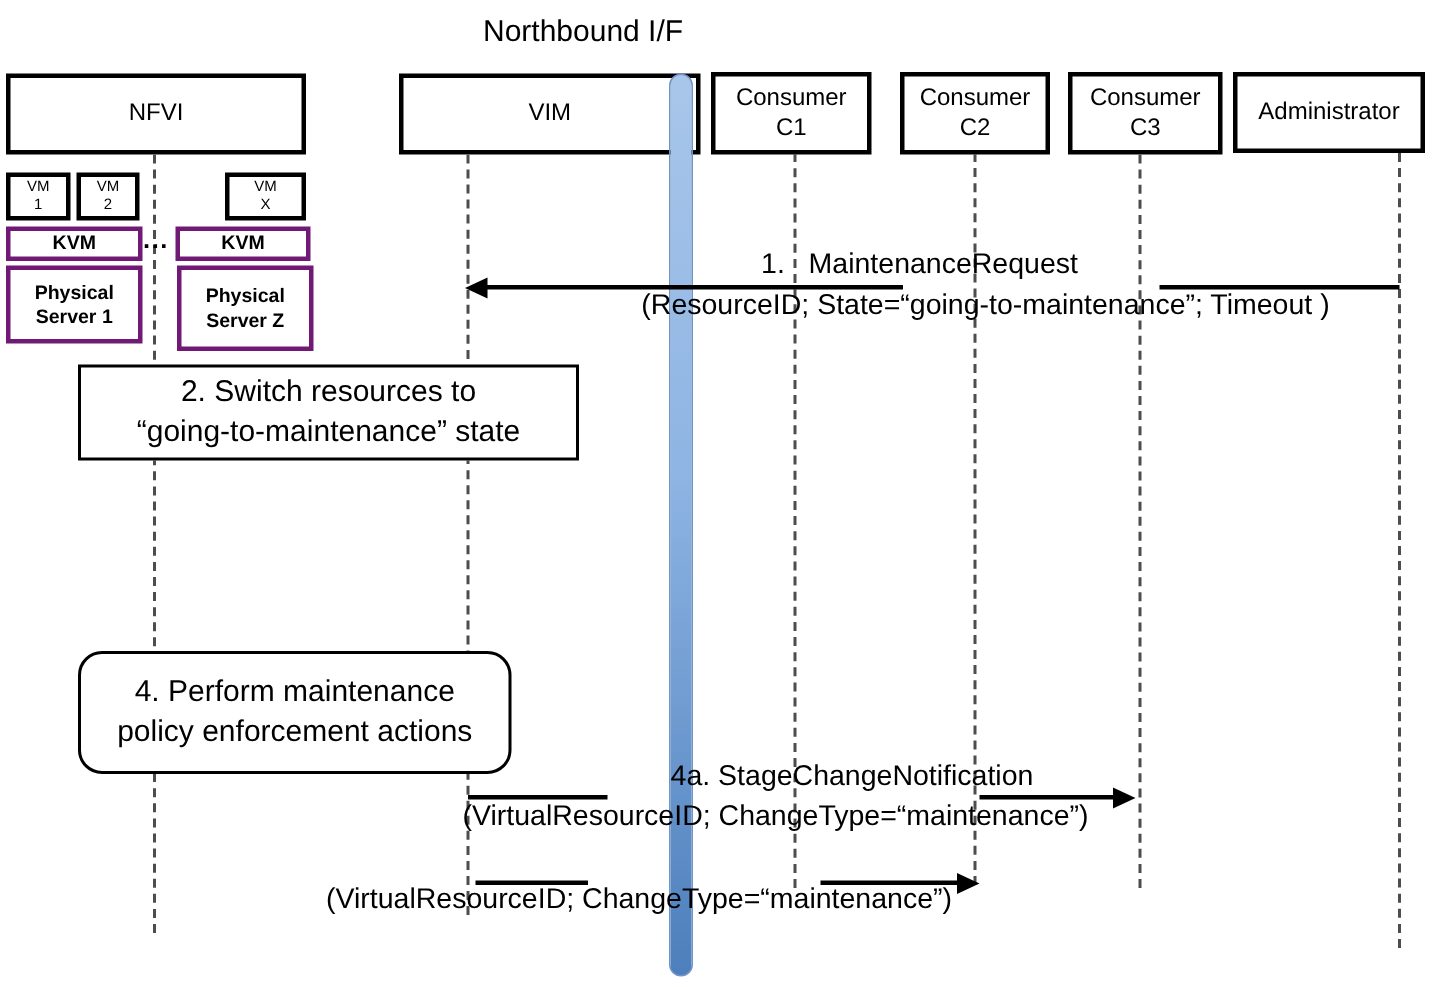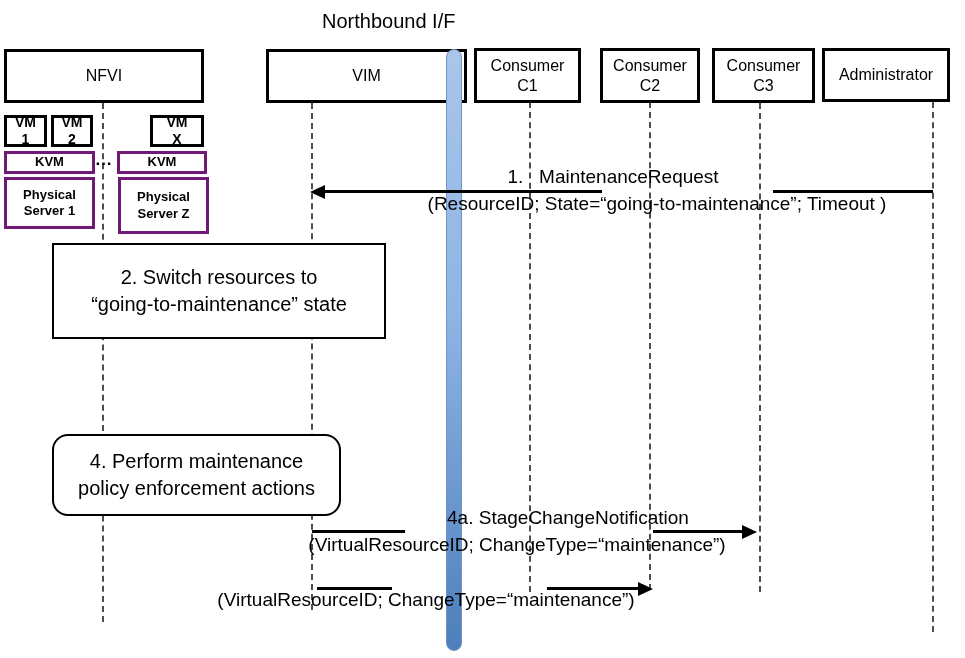--- a/index.html
+++ b/index.html
@@ -13,21 +13,21 @@
     position:absolute; border-radius:8px; border:1px solid #7193c6; box-sizing:border-box;
     background:linear-gradient(180deg,#a9c6ea 0%, #8db4e3 45%, #4d7fbc 100%);
   }
   .box {
     position:absolute; background:#fff; border:3px solid #000; box-sizing:border-box;
     display:flex; flex-direction:column; align-items:center; justify-content:center;
     text-align:center; line-height:1.2;
   }
   .actor { font-size:16px; }
   .actor2 { font-size:16px; }
-  .small { font-size:14px; font-weight:700; line-height:1.25; }
+  .small { font-size:10px; font-weight:400; line-height:1.25; }
   .bluebox { border:3px solid #701a75; font-size:13px; font-weight:600; line-height:1.25; }
   .stepbox { border:2px solid #000; font-size:20px; line-height:1.35; z-index:3; }
   .dots { position:absolute; font-size:17px; font-weight:700; letter-spacing:1px; text-align:center; z-index:3; }
   .mline { position:absolute; height:3px; background:#000; z-index:4; }
   .headL { position:absolute; width:0; height:0; border-top:7px solid transparent;
            border-bottom:7px solid transparent; border-right:15px solid #000; z-index:4; }
   .headR { position:absolute; width:0; height:0; border-top:7px solid transparent;
            border-bottom:7px solid transparent; border-left:15px solid #000; z-index:4; }
   .msgtext { position:absolute; text-align:center; font-size:19px; z-index:5; white-space:pre; }
 </style>
@@ -90,21 +90,21 @@
   </div>
   <div class="box bluebox" style="left:4px; top:177px; width:91px; height:52px;">
     <span>Physical</span>
     <span>Server 1</span>
   </div>
   <div class="box bluebox" style="left:118px; top:177px; width:91px; height:57px;">
     <span>Physical</span>
     <span>Server Z</span>
   </div>
 
-  <div class="box stepbox" style="left:52px; top:243px; width:334px; height:96px;">
+  <div class="box stepbox" style="left:52px; top:243px; width:334px; height:64px;">
     <span>2. Switch resources to</span>
     <span>“going-to-maintenance” state</span>
   </div>
   <div class="box stepbox" style="left:52px; top:434px; width:289px; height:82px;border-radius:16px;">
     <span>4. Perform maintenance</span>
     <span>policy enforcement actions</span>
   </div>
 
   <div class="headL" style="left:310px; top:185px;"></div>
   <div class="mline" style="left:323px; top:190px; width:279px;"></div>

